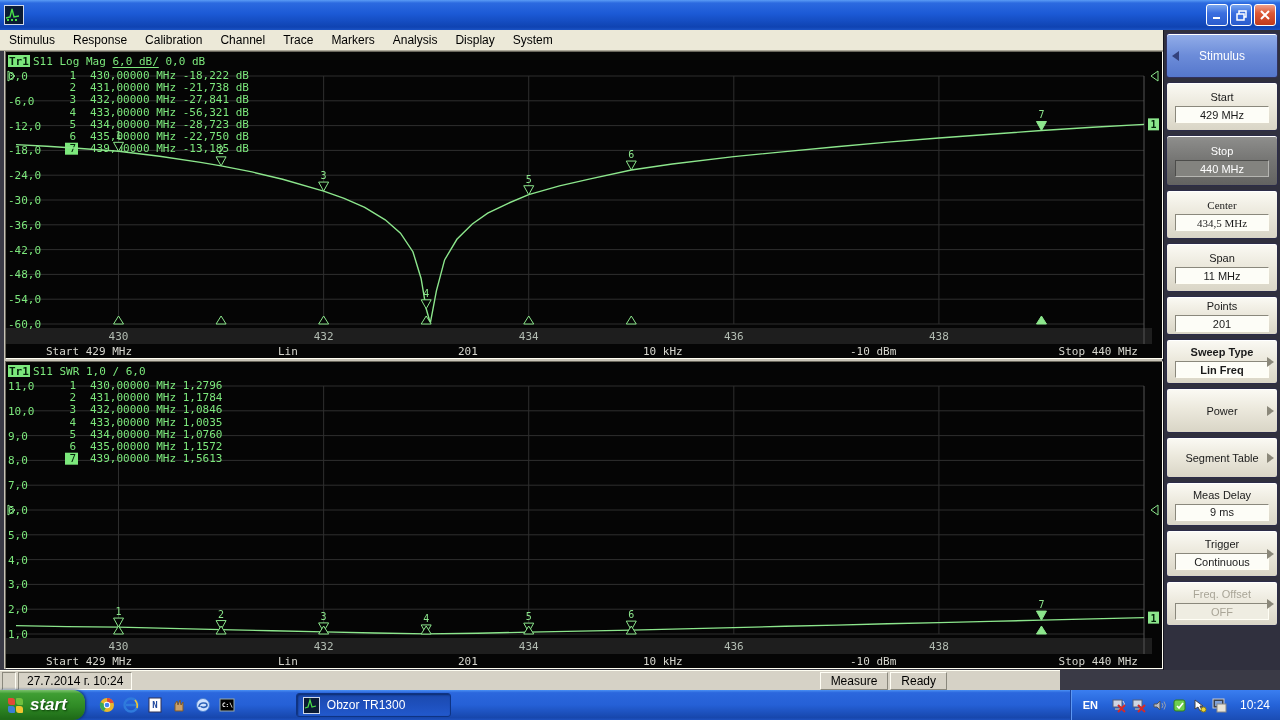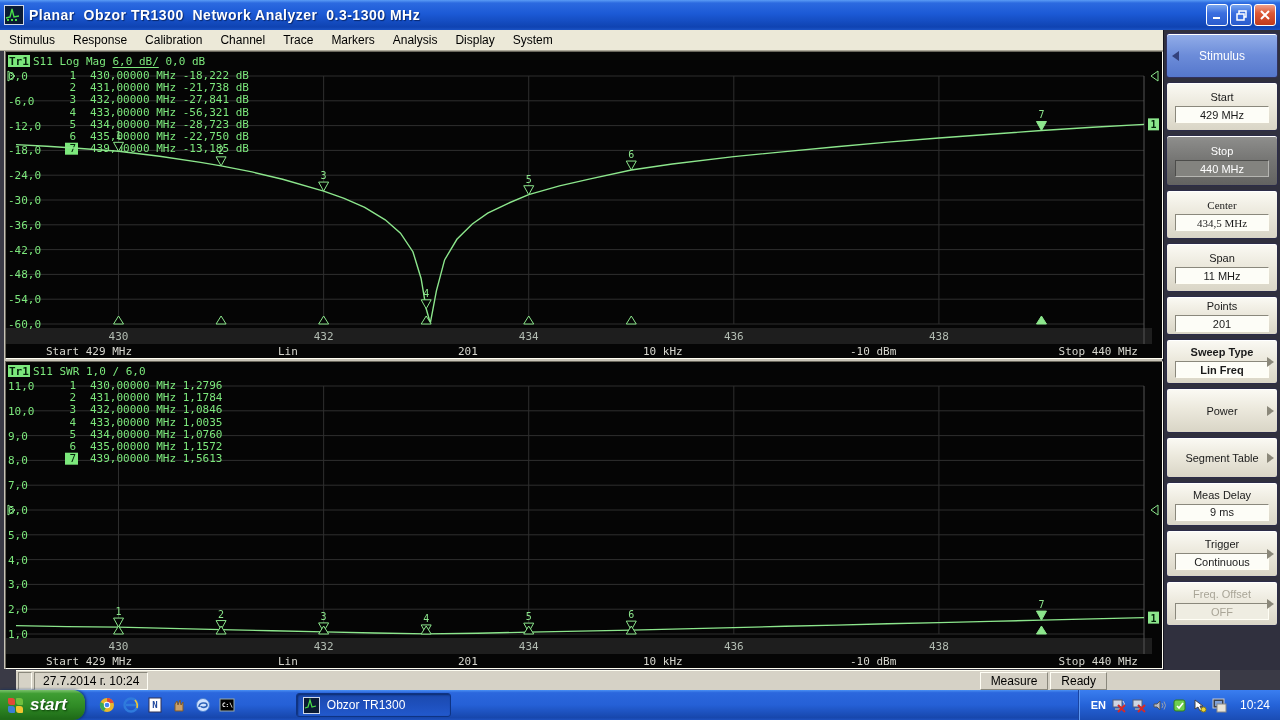--- a/index.html
+++ b/index.html
@@ -45,21 +45,21 @@
     color:#fff;font-size:12px;border-color:#31315c;}
   .sb-btn.header .arrow-left{position:absolute;left:5px;top:50%;margin-top:-5px;width:0;height:0;
     border-top:5px solid transparent;border-bottom:5px solid transparent;border-right:7px solid #33417c;}
   .sb-btn.active{background:linear-gradient(180deg,#8f8f8d 0%,#757573 50%,#636361 100%);color:#fff;}
   .sb-btn.active .sb-value{background:#83837f;color:#fff;border-color:#4c4c4a #b5b5b1 #b5b5b1 #4c4c4a;}
   .sb-btn.disabled .sb-label,.sb-btn.disabled .sb-value{color:#a9a597;}
   .sb-btn.disabled .sb-value{background:#efede2;}
   .arrow-right{position:absolute;right:3px;top:50%;margin-top:-5px;width:0;height:0;
     border-top:5px solid transparent;border-bottom:5px solid transparent;border-left:7px solid #8b887a;}
   
-  .statusbar{position:absolute;left:16px;top:670px;width:1204px;height:20px;background:#d6d2c6;
+  .statusbar{position:absolute;left:0;top:670px;width:1060px;height:20px;background:#d6d2c6;
     border-top:1px solid #fffef2;display:flex;align-items:center;font-size:12px;color:#000;}
   .grip-cell{width:12px;height:16px;margin-left:2px;border:1px solid;border-color:#8a887c #fffef5 #fffef5 #8a887c;}
   .date-cell{height:16px;margin-left:2px;padding:0 8px;border:1px solid;
     border-color:#8a887c #fffef5 #fffef5 #8a887c;display:flex;align-items:center;}
   .right-cells{position:absolute;right:113px;top:1px;display:flex;gap:2px;}
   .state-cell{height:16px;padding:0 10px;border:1px solid;border-color:#fffef5 #8a887c #8a887c #fffef5;
     display:flex;align-items:center;background:#d6d2c6;}
   
   .taskbar{position:absolute;left:0;top:690px;width:1280px;height:30px;
     background:linear-gradient(180deg,#4a90f4 0%,#2b67dd 9%,#2560d6 50%,#1747ad 92%,#1d51bf 100%);
@@ -73,40 +73,39 @@
   .ql{display:flex;align-items:center;gap:7px;margin-left:14px;}
   .ql-icon{width:17px;height:17px;display:flex;align-items:center;justify-content:center;font-size:11px;font-weight:bold;}
   .task-btn{margin-left:60px;width:155px;height:24px;border-radius:3px;
     background:linear-gradient(180deg,#1b49ae 0%,#1e50bd 50%,#2259cd 100%);
     border:1px solid #0e3383;box-shadow:inset 1px 1px 2px #0c2a6b;
     display:flex;align-items:center;gap:7px;padding:0 6px;font-size:12px;box-sizing:border-box;}
   .task-icon{width:15px;height:15px;background:#0b1b33;border:1px solid #cfd8ea;position:relative;flex:0 0 auto;}
   .tray{margin-left:auto;height:30px;display:flex;align-items:center;gap:6px;padding:0 10px 0 12px;
     background:linear-gradient(180deg,#3a7ef0 0%,#2563d8 50%,#1a4cb4 100%);
     border-left:1px solid #1a44a0;box-shadow:inset 1px 0 0 #5d97f2;}
-  .tray-lang{font-size:11px;font-weight:bold;margin-right:0;text-align:right;}
+  .tray-lang{font-size:11px;font-weight:bold;margin-right:8px;text-align:right;}
   .tray-clock{font-size:12px;margin-left:7px;}
   .tray-ico{width:15px;height:15px;position:relative;}
   svg text{font-family:"DejaVu Sans Mono",monospace;}
 </style>
 </head>
 <body>
 
 <div class="screen">
 
   <div class="titlebar">
     <div class="app-icon">
       <svg width="16" height="16">
           <polyline points="1,12 5,11 7,3 9,11 14,10" fill="none" stroke="#49e049" stroke-width="1.4"></polyline>
           <rect x="2" y="13" width="2" height="2" fill="#49e049"></rect>
           <rect x="6" y="13" width="2" height="2" fill="#49e049"></rect>
           <rect x="10" y="13" width="2" height="2" fill="#49e049"></rect>
         </svg>
     </div>
-    <div class="title-text">Planar  Obzor TR1300  Network Analyzer  0.3-1300 MHz</div>
     <div class="winbtns">
       <div class="winbtn">
           <svg width="10" height="10">
             <rect x="1" y="7" width="7" height="2" fill="#fff"></rect>
           </svg>
         </div>
       <div class="winbtn">
           <svg width="11" height="11">
             <rect x="3" y="1" width="7" height="6" fill="none" stroke="#fff" stroke-width="1.5"></rect>
             <rect x="1" y="4" width="7" height="6" fill="#3b6fe0" stroke="#fff" stroke-width="1.5"></rect>

